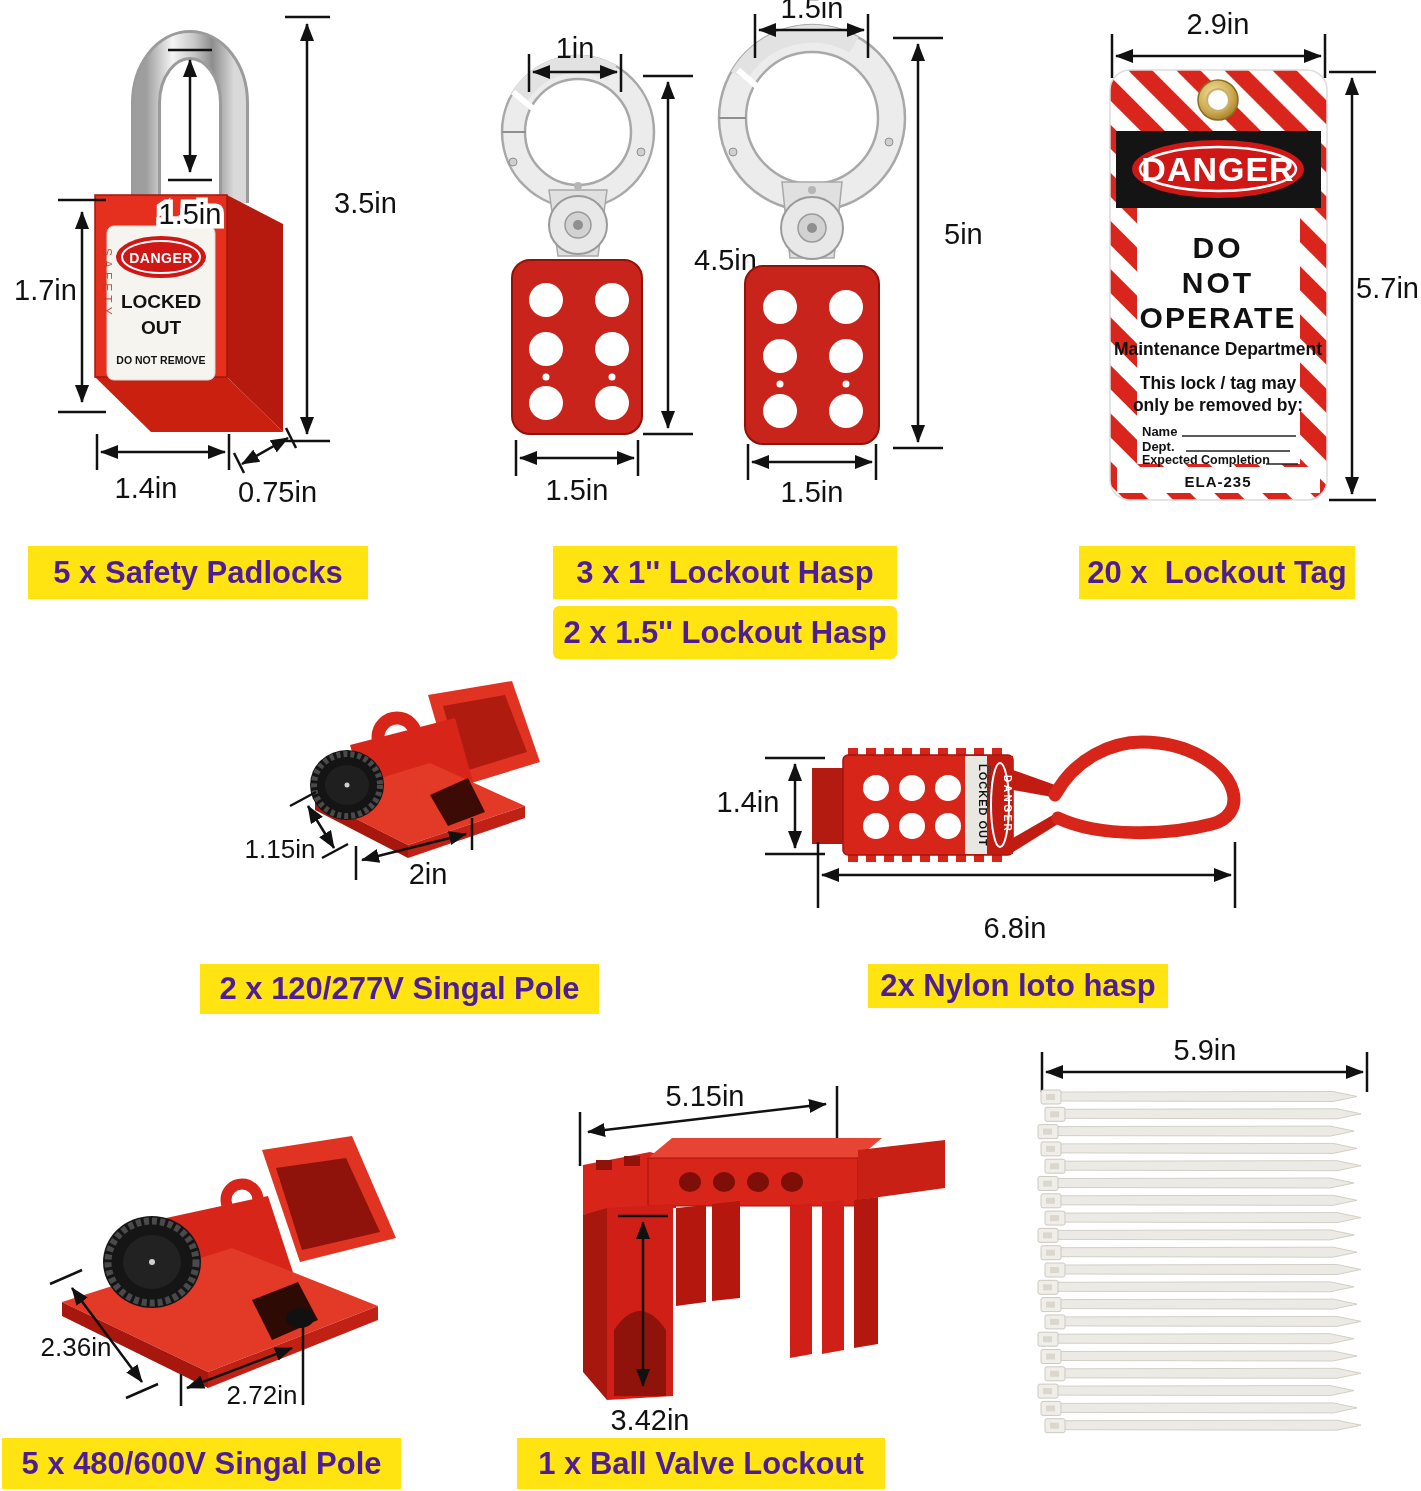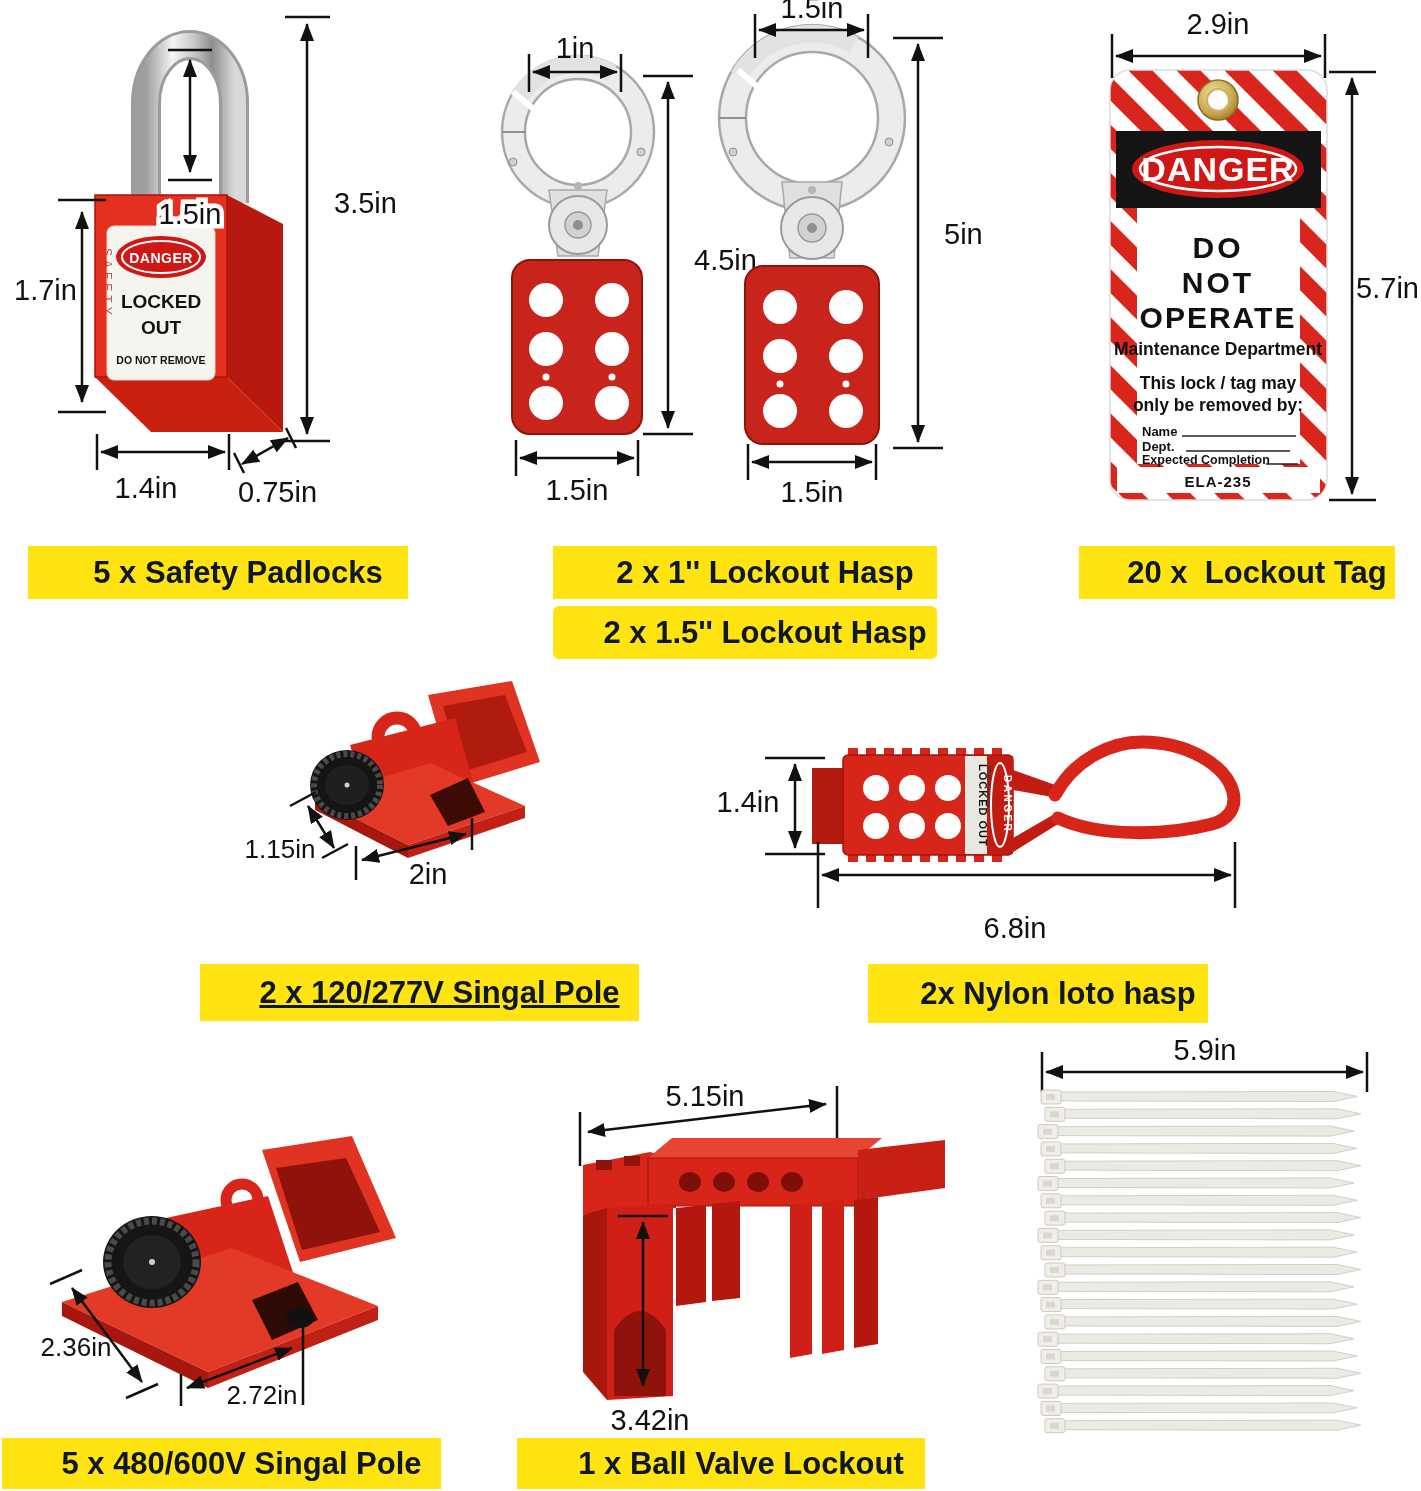--- a/index.html
+++ b/index.html
@@ -1,20 +1,20 @@
 <!DOCTYPE html>
 <html style="--yellow: #ffe412;"><head>
 <meta charset="utf-8">
 <style>
   html,body{margin:0;padding:0;background:#fff;}
   #canvas{position:relative;width:1421px;height:1491px;background:#fff;overflow:hidden;
           font-family:"Liberation Sans",sans-serif;}
-  .ylabel{position:absolute;background:var(--yellow,#ffe412);color:#0f172a;
+  .ylabel{position:absolute;background:var(--yellow,#ffe412);color:#4c1d95;
           display:flex;align-items:center;justify-content:center;
-          font-weight:bold;font-size:31px;white-space:pre;padding-left:40px;}
+          font-weight:bold;font-size:31px;white-space:pre;}
   svg{position:absolute;left:0;top:0;}
   .dim-line{stroke:#111;stroke-width:2.5;fill:none;}
   .tick{stroke:#111;stroke-width:2.5;}
   .dim-txt{font-family:"Liberation Sans",sans-serif;font-size:29px;fill:#111;}
   .dim-txt-s{font-family:"Liberation Sans",sans-serif;font-size:26px;fill:#111;}
   .halo{paint-order:stroke;stroke:#ffffff;stroke-width:9px;}
   .chromeEdge{stroke:#8f8f8f;stroke-width:2;}
   .stickerTxt{fill:#111;font-weight:bold;}
   .tie-strap{fill:#eceae5;stroke:#d2cfc7;stroke-width:1;}
   .tie-head{fill:#f0eee9;stroke:#ccc9c1;stroke-width:1;}
@@ -469,21 +469,21 @@
           <g>
             <polygon points="1063,1420.7 1337,1420.2 1361,1425.2 1337,1430.2 1063,1429.7" class="tie-strap"></polygon>
             <rect x="1045" y="1418.7" width="20" height="14" rx="2" class="tie-head"></rect>
             <rect x="1050" y="1422.7" width="9" height="6" class="tie-slot"></rect>
           </g>
         </g>
 </g>
 </svg>
 
 <div class="ylabel" style="left:28px;top:546px;width:340px;height:53px;"><span>5 x Safety Padlocks</span></div>
-<div class="ylabel" style="left:553px;top:546px;width:344px;height:53px;"><span>2 x 1'' Lockout Hasp</span></div>
+<div class="ylabel" style="left:553px;top:546px;width:344px;height:53px;"><span>3 x 1'' Lockout Hasp</span></div>
 <div class="ylabel" style="left:1079px;top:546px;width:276px;height:53px;"><span>20 x  Lockout Tag</span></div>
 <div class="ylabel" style="left:553px;top:606px;width:344px;height:53px;border-radius:6px;"><span>2 x 1.5'' Lockout Hasp</span></div>
-<div class="ylabel" style="left:200px;top:964px;width:399px;height:57px;text-decoration:underline;"><span>2 x 120/277V Singal Pole</span></div>
-<div class="ylabel" style="left:868px;top:964px;width:300px;height:59px;"><span>2x Nylon loto hasp</span></div>
+<div class="ylabel" style="left:200px;top:964px;width:399px;height:50px;"><span>2 x 120/277V Singal Pole</span></div>
+<div class="ylabel" style="left:868px;top:964px;width:300px;height:44px;"><span>2x Nylon loto hasp</span></div>
 <div class="ylabel" style="left:2px;top:1438px;width:399px;height:51px;"><span>5 x 480/600V Singal Pole</span></div>
 <div class="ylabel" style="left:517px;top:1438px;width:368px;height:51px;align-items:center;"><span>1 x Ball Valve Lockout</span></div>
 
 </div>
 
 </body></html>

